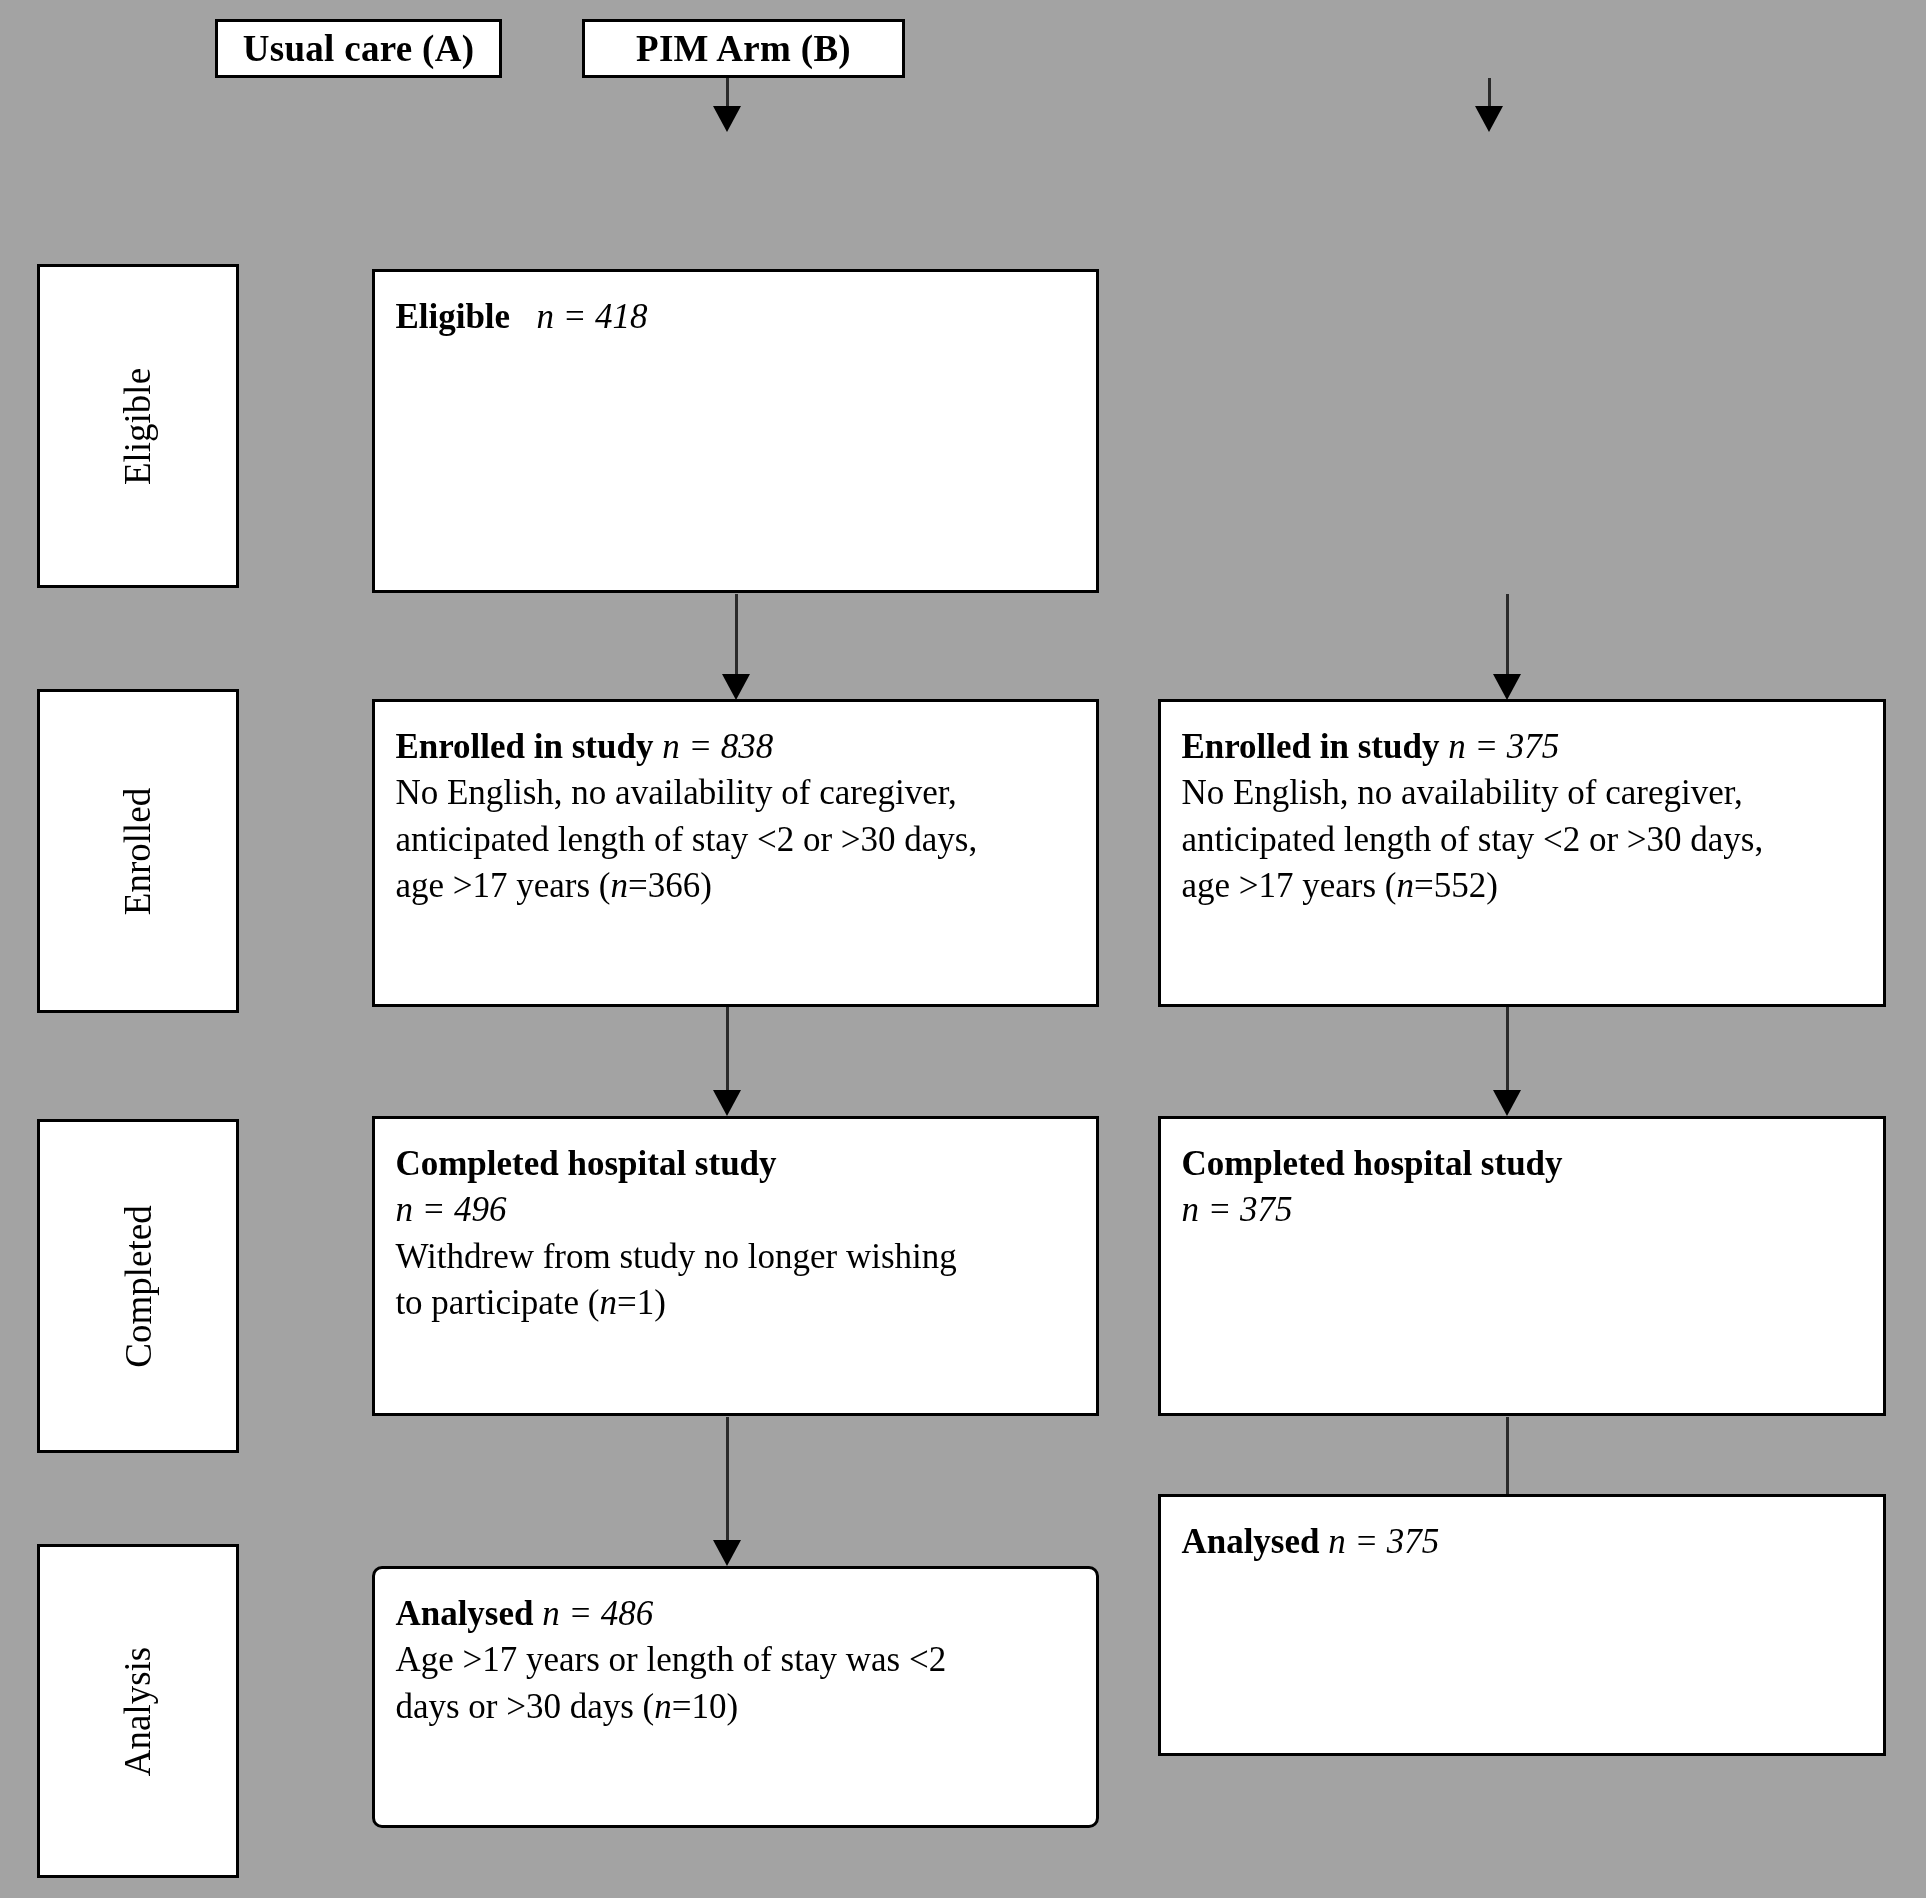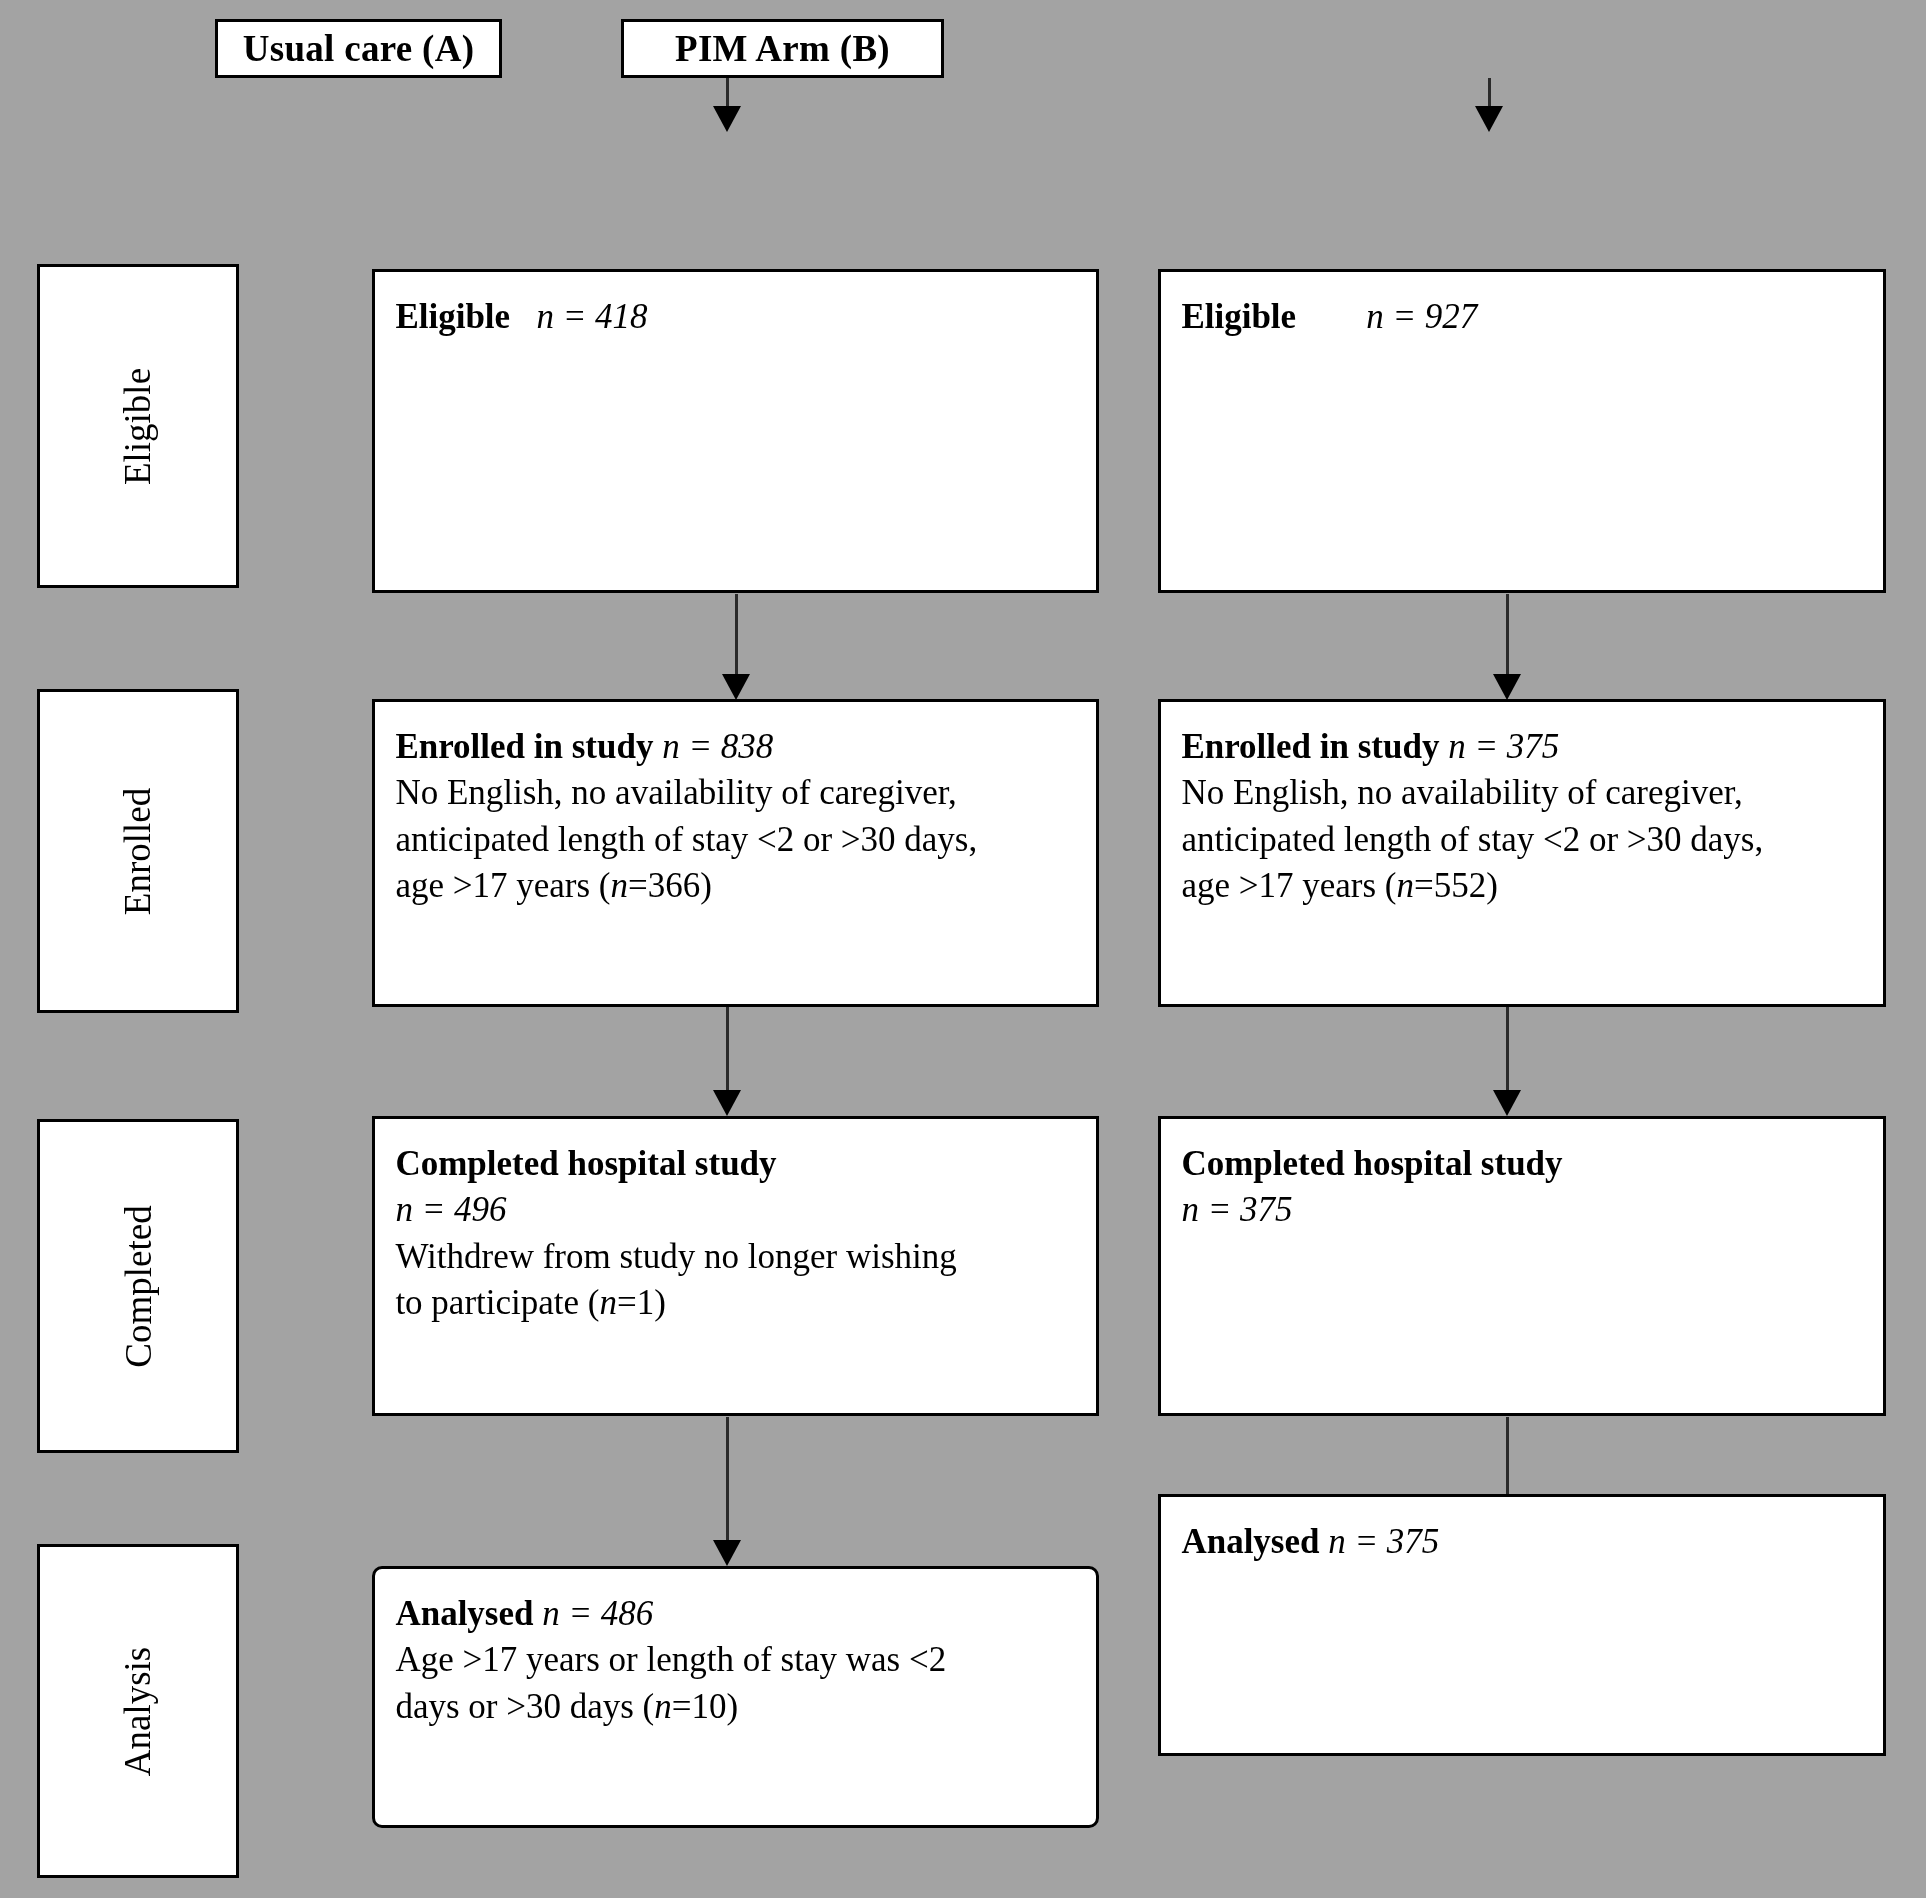--- a/index.html
+++ b/index.html
@@ -93,21 +93,21 @@
 </style>
 </head>
 <body>
 
 <div id="canvas">
 
   <div class="box header-box" style="left:215px; top:19px; width:287px; height:59px;">
     <span class="htext">Usual care (A)</span>
   </div>
 
-  <div class="box header-box" style="left:582px; top:19px; width:323px; height:59px;margin-left:39px;">
+  <div class="box header-box" style="left:582px; top:19px; width:323px; height:59px;">
     <span class="htext">PIM Arm (B)</span>
   </div>
 
   <div class="arrow" style="left:709px; top:78px; width:36px; height:54px;">
     <div class="shaft" style="height:30px;"></div>
     <div class="head"></div>
   </div>
 
   <div class="arrow" style="left:1471px; top:78px; width:36px; height:54px;">
     <div class="shaft" style="height:30px;"></div>
@@ -117,25 +117,20 @@
   <div class="box side-box" style="left:37px; top:264px; width:202px; height:324px;">
     <span class="side-label">Eligible</span>
   </div>
 
   <div class="box stage-box" style="left:372px; top:269px; width:727px; height:324px;">
     <div class="line">
       <span class="b">Eligible</span><span>&nbsp;&nbsp;&nbsp;</span><span class="i">n = 418</span>
     </div>
   </div>
 
-  <div class="box stage-box" style="left:1158px; top:269px; width:728px; height:324px;">
-    <div class="line">
-      <span class="b">Eligible</span><span>&nbsp;&nbsp;&nbsp;&nbsp;&nbsp;&nbsp;&nbsp;&nbsp;</span><span class="i">n = 927</span>
-    </div>
-  </div>
 
   <div class="arrow" style="left:718px; top:594px; width:36px; height:106px;">
     <div class="shaft" style="height:82px;"></div>
     <div class="head"></div>
   </div>
 
   <div class="arrow" style="left:1489px; top:594px; width:36px; height:106px;">
     <div class="shaft" style="height:82px;"></div>
     <div class="head"></div>
   </div>

